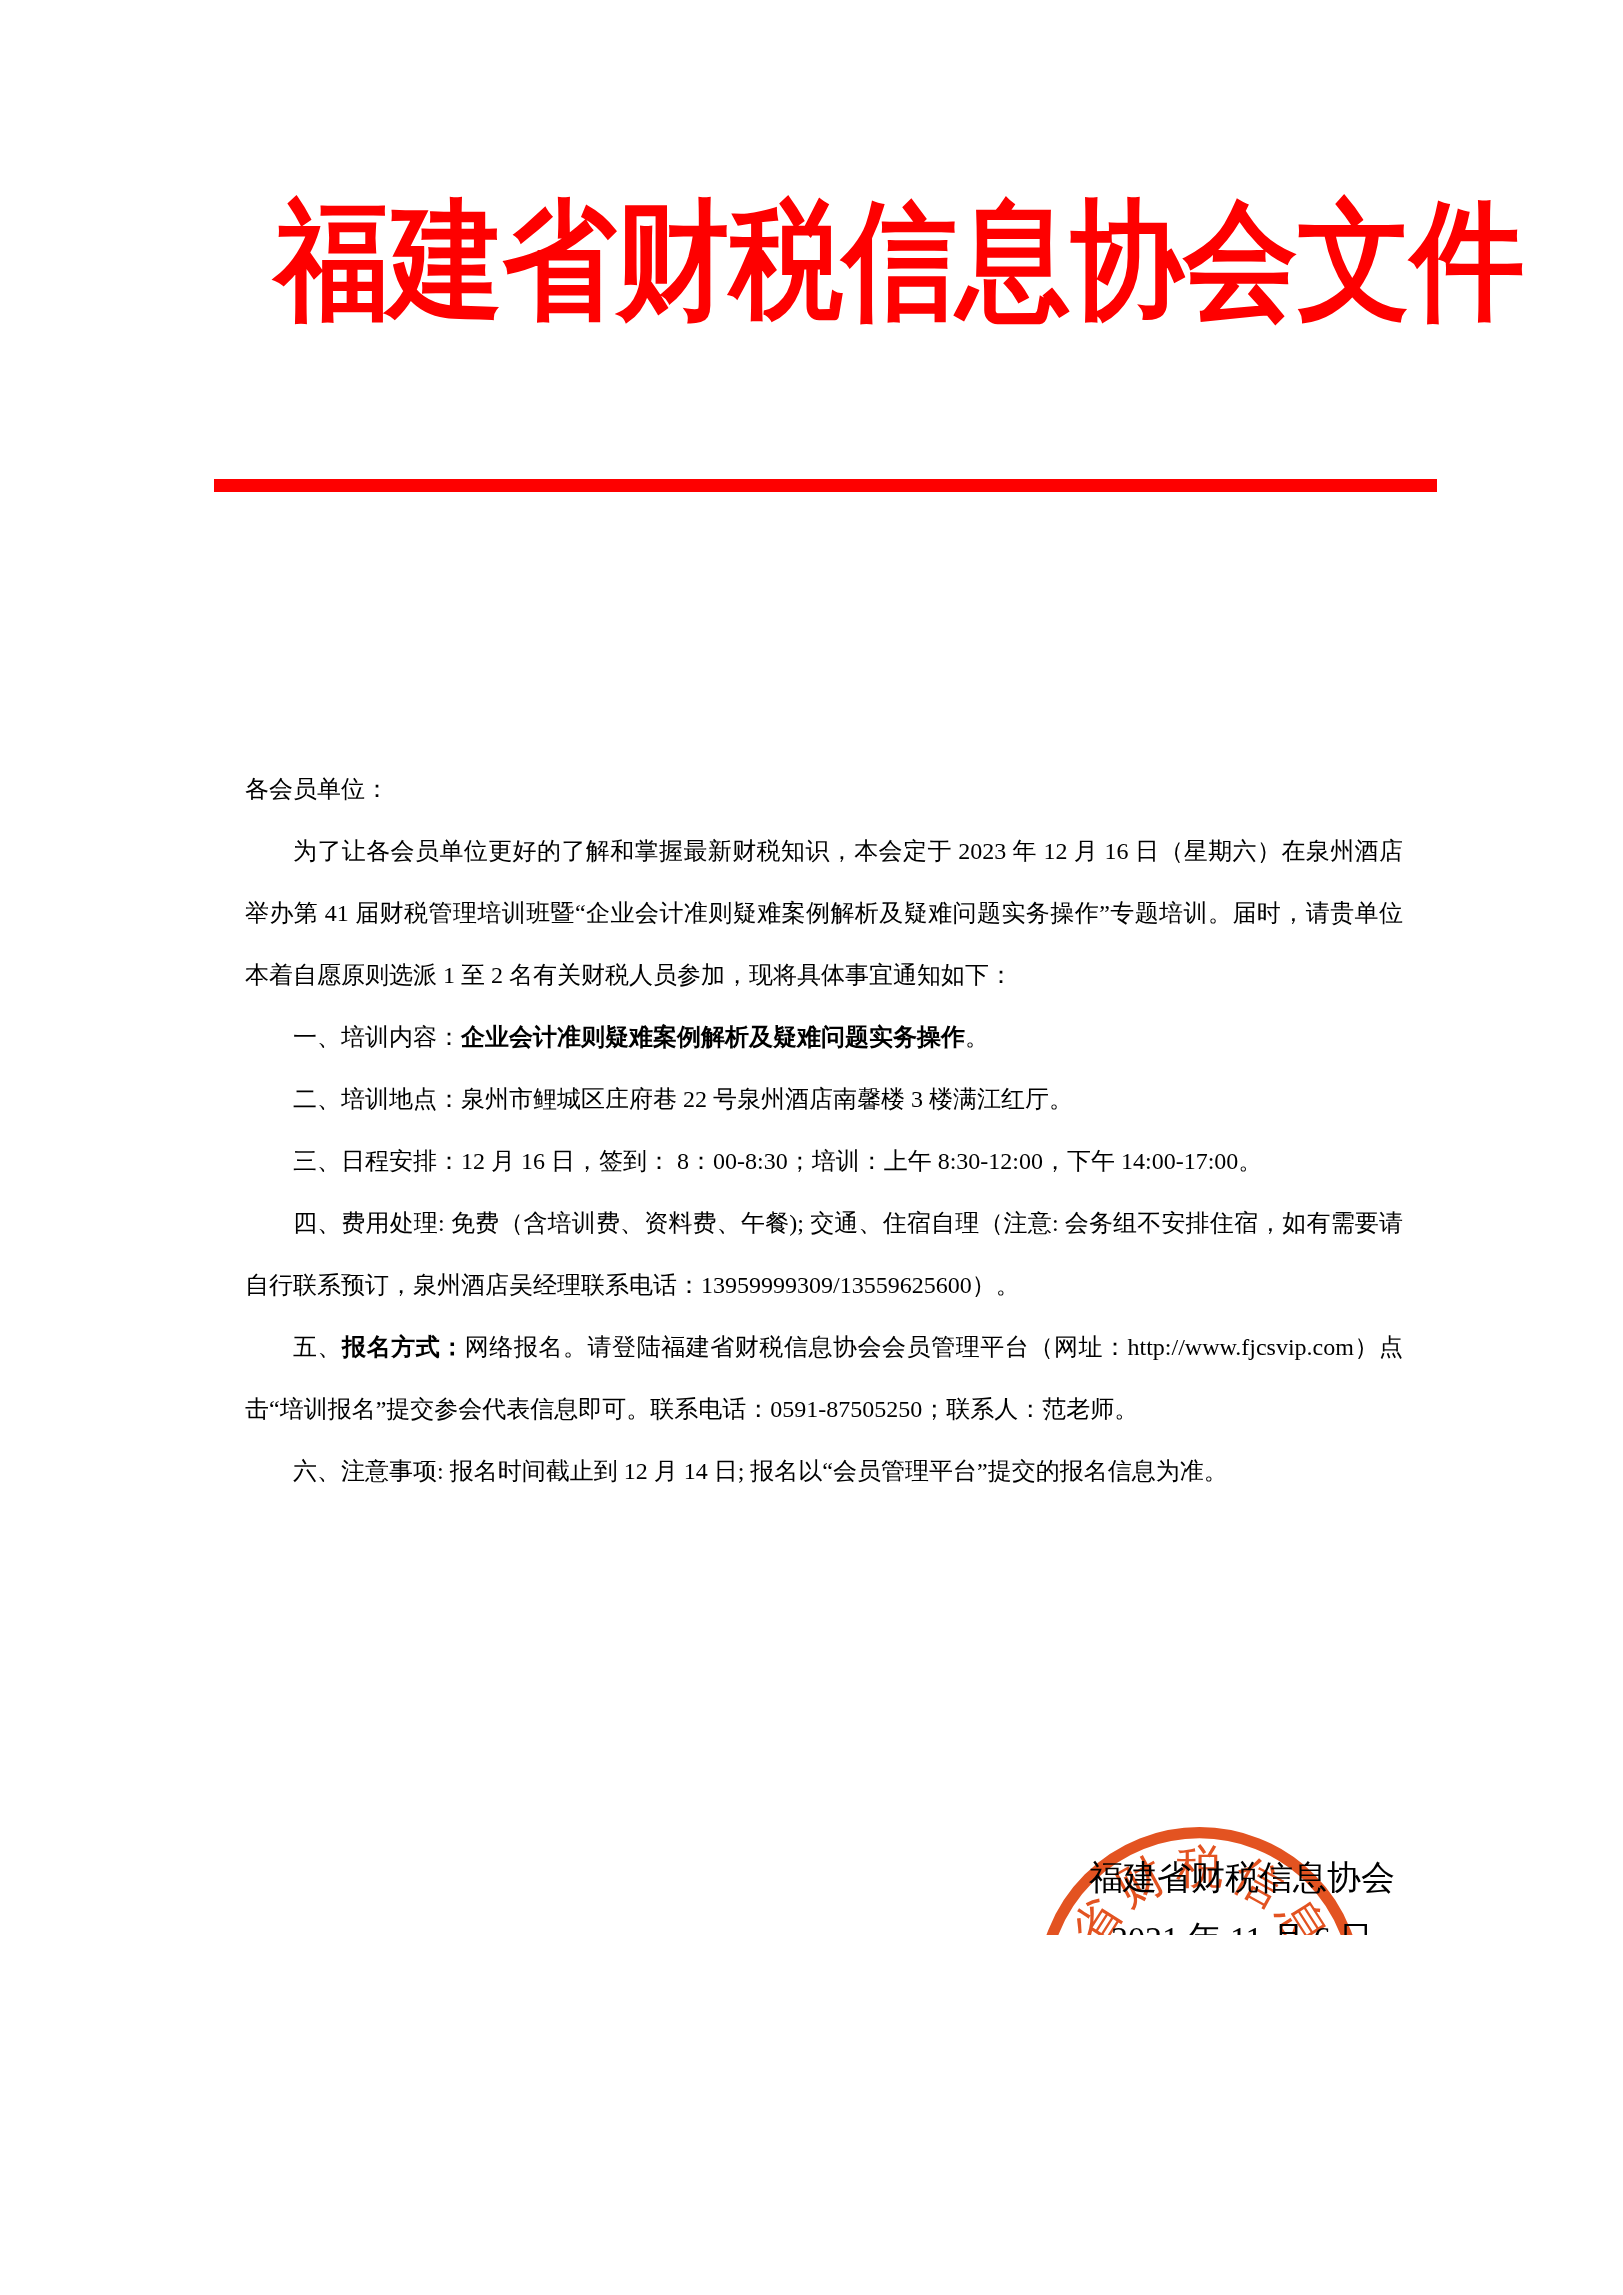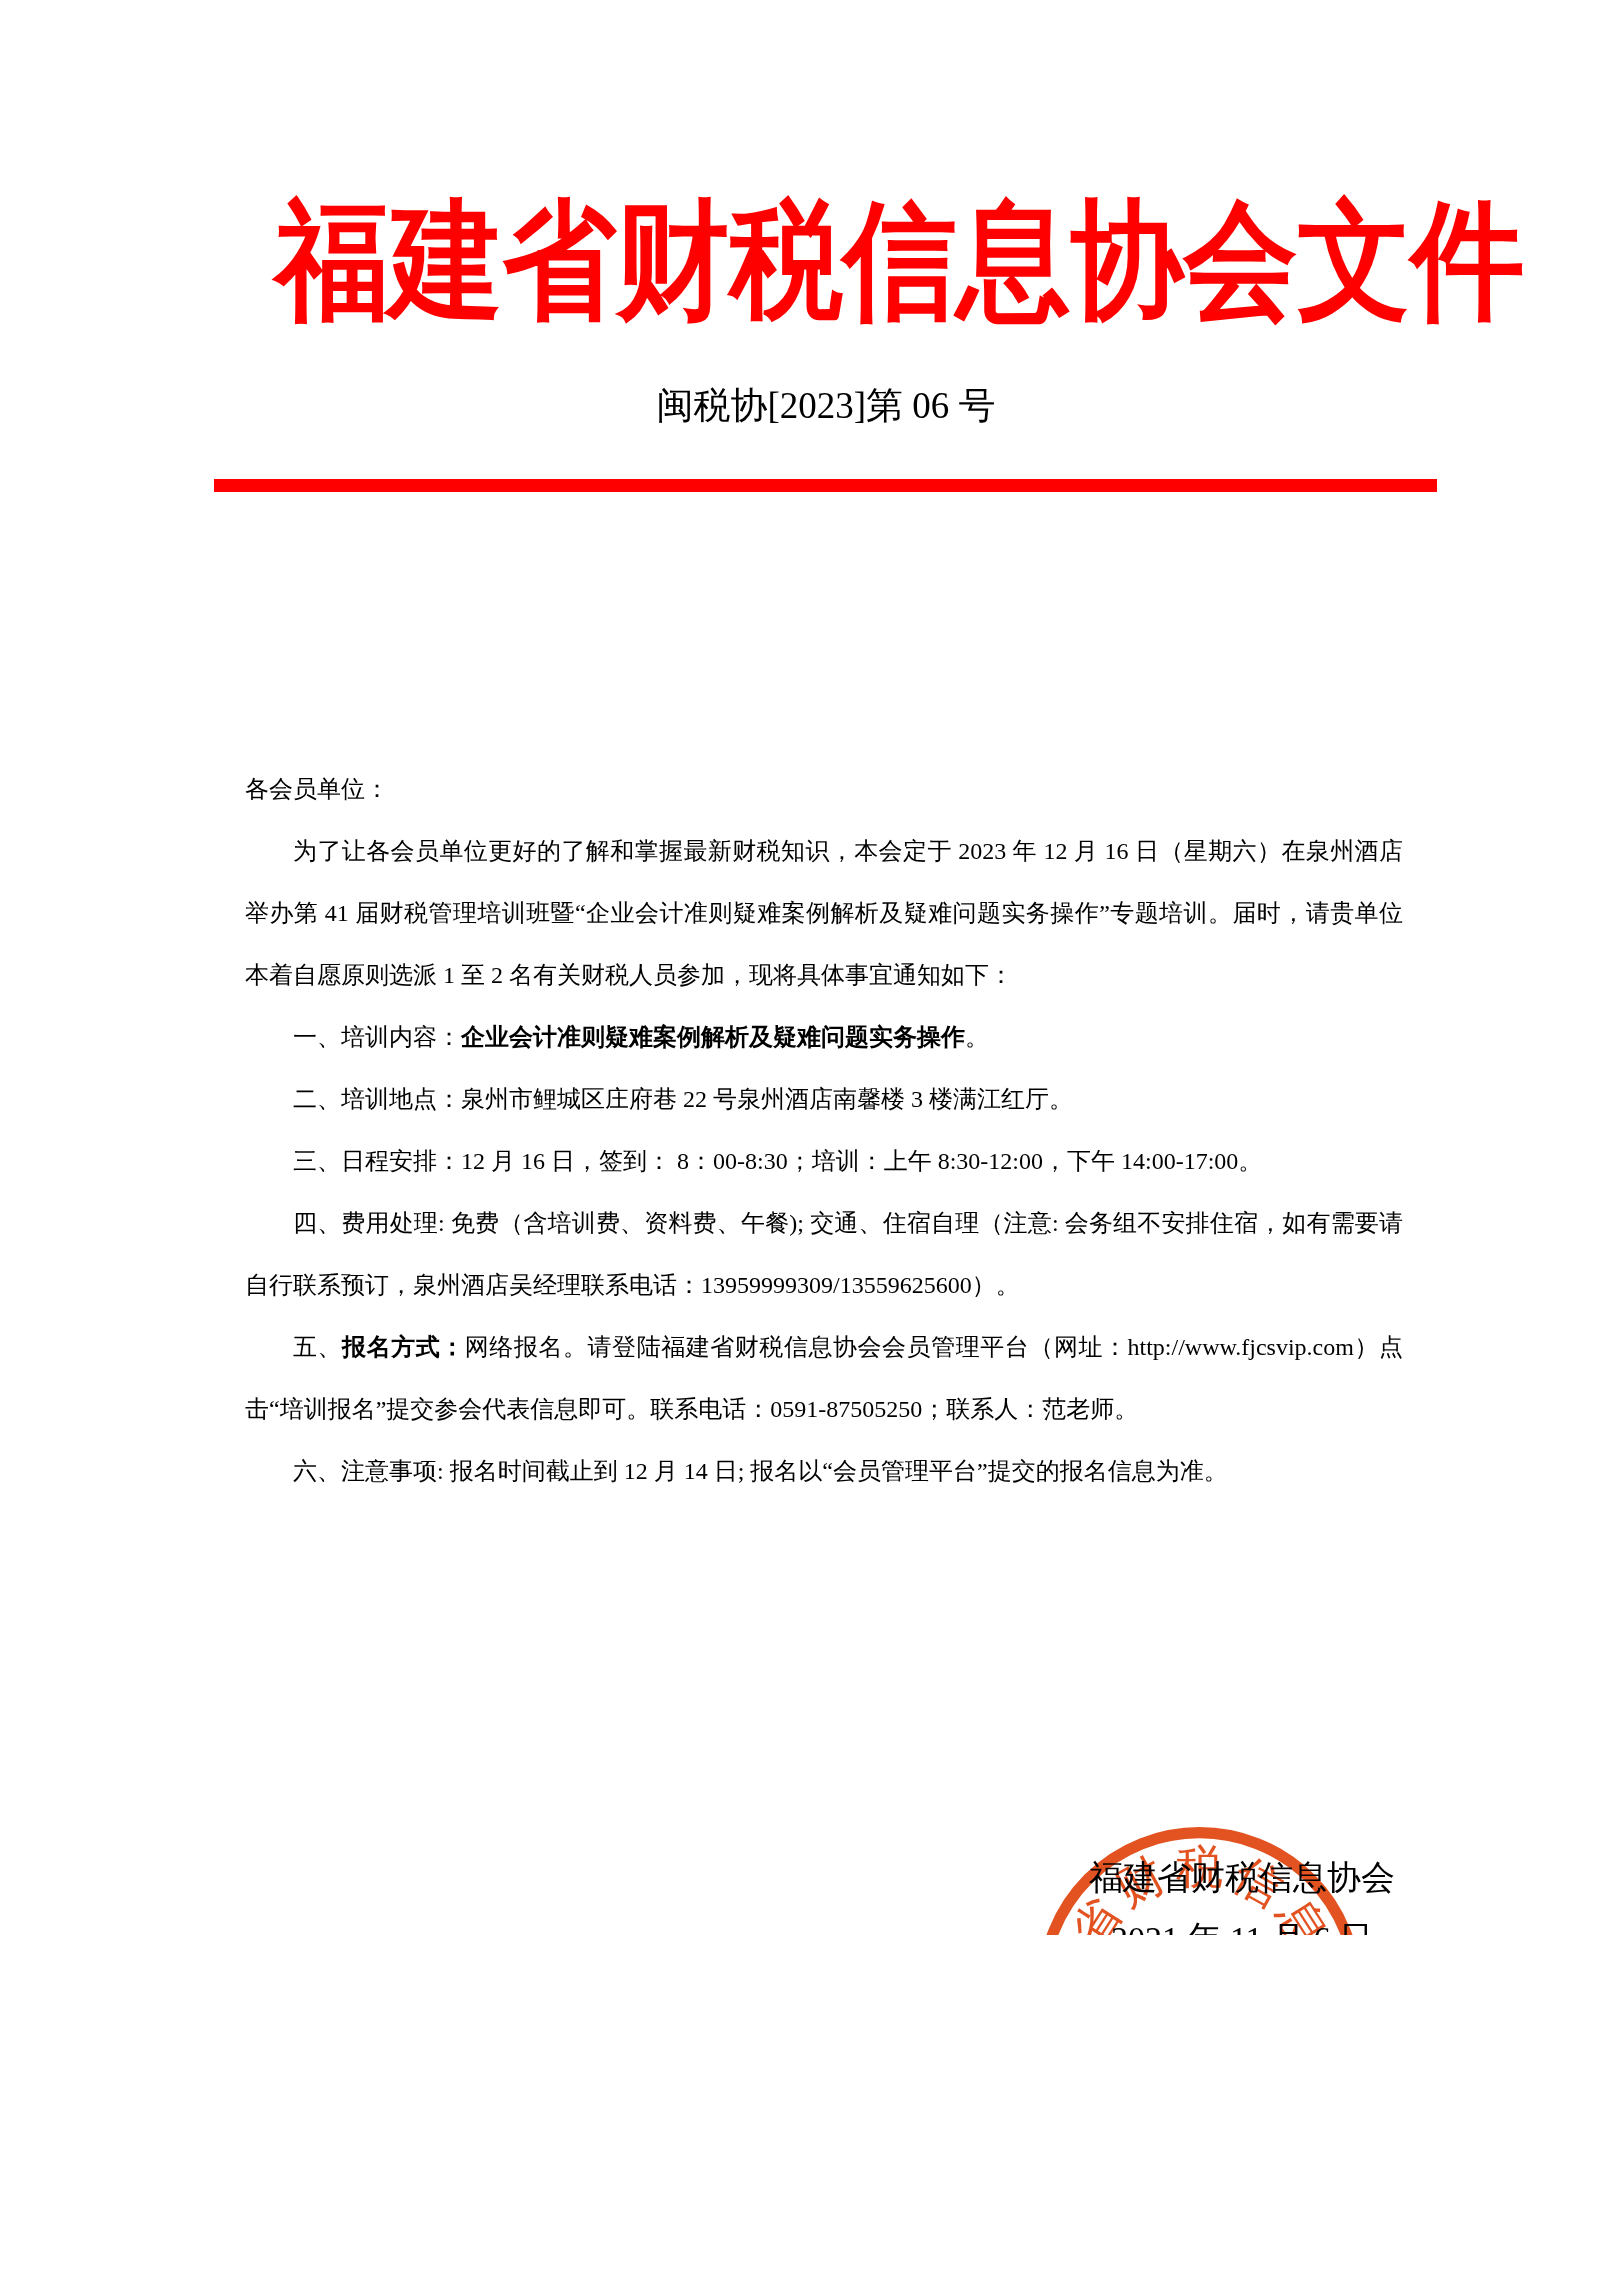--- a/index.html
+++ b/index.html
@@ -80,21 +80,20 @@
   }
   .seal text{font-family:"Liberation Serif","DejaVu Serif",serif;}
 </style>
 </head>
 <body>
 
 <div class="page">
 
   <div class="header-title">福建省财税信息协会文件</div>
 
-  <div class="doc-number">闽税协[2023]第 06 号</div>
 
   <div class="red-rule"></div>
 
 
   <div class="body-text">
     <p class="salutation">各会员单位：</p>
     <span id="paragraphs"><p><span>为了让各会员单位更好的了解和掌握最新财税知识，本会定于 2023 年 12 月 16 日（星期六）在泉州酒店举办第 41 届财税管理培训班暨“企业会计准则疑难案例解析及疑难问题实务操作”专题培训。届时，请贵单位本着自愿原则选派 1 至 2 名有关财税人员参加，现将具体事宜通知如下：</span></p><p><span>一、培训内容：</span><span class="bold">企业会计准则疑难案例解析及疑难问题实务操作</span><span>。</span></p><p><span>二、培训地点：泉州市鲤城区庄府巷 22 号泉州酒店南馨楼 3 楼满江红厅。</span></p><p><span>三、日程安排：12 月 16 日，签到： 8：00-8:30；培训：上午 8:30-12:00，下午 14:00-17:00。</span></p><p><span>四、费用处理: 免费（含培训费、资料费、午餐); 交通、住宿自理（注意: 会务组不安排住宿，如有需要请自行联系预订，泉州酒店吴经理联系电话：13959999309/13559625600）。</span></p><p><span>五、</span><span class="bold">报名方式：</span><span>网络报名。请登陆福建省财税信息协会会员管理平台（网址：http://www.fjcsvip.com）点击“培训报名”提交参会代表信息即可。联系电话：0591-87505250；联系人：范老师。</span></p><p><span>六、注意事项: 报名时间截止到 12 月 14 日; 报名以“会员管理平台”提交的报名信息为准。</span></p></span>
   </div>
 
   <svg class="seal" id="seal-svg" viewBox="0 0 640 640" xmlns="http://www.w3.org/2000/svg">

